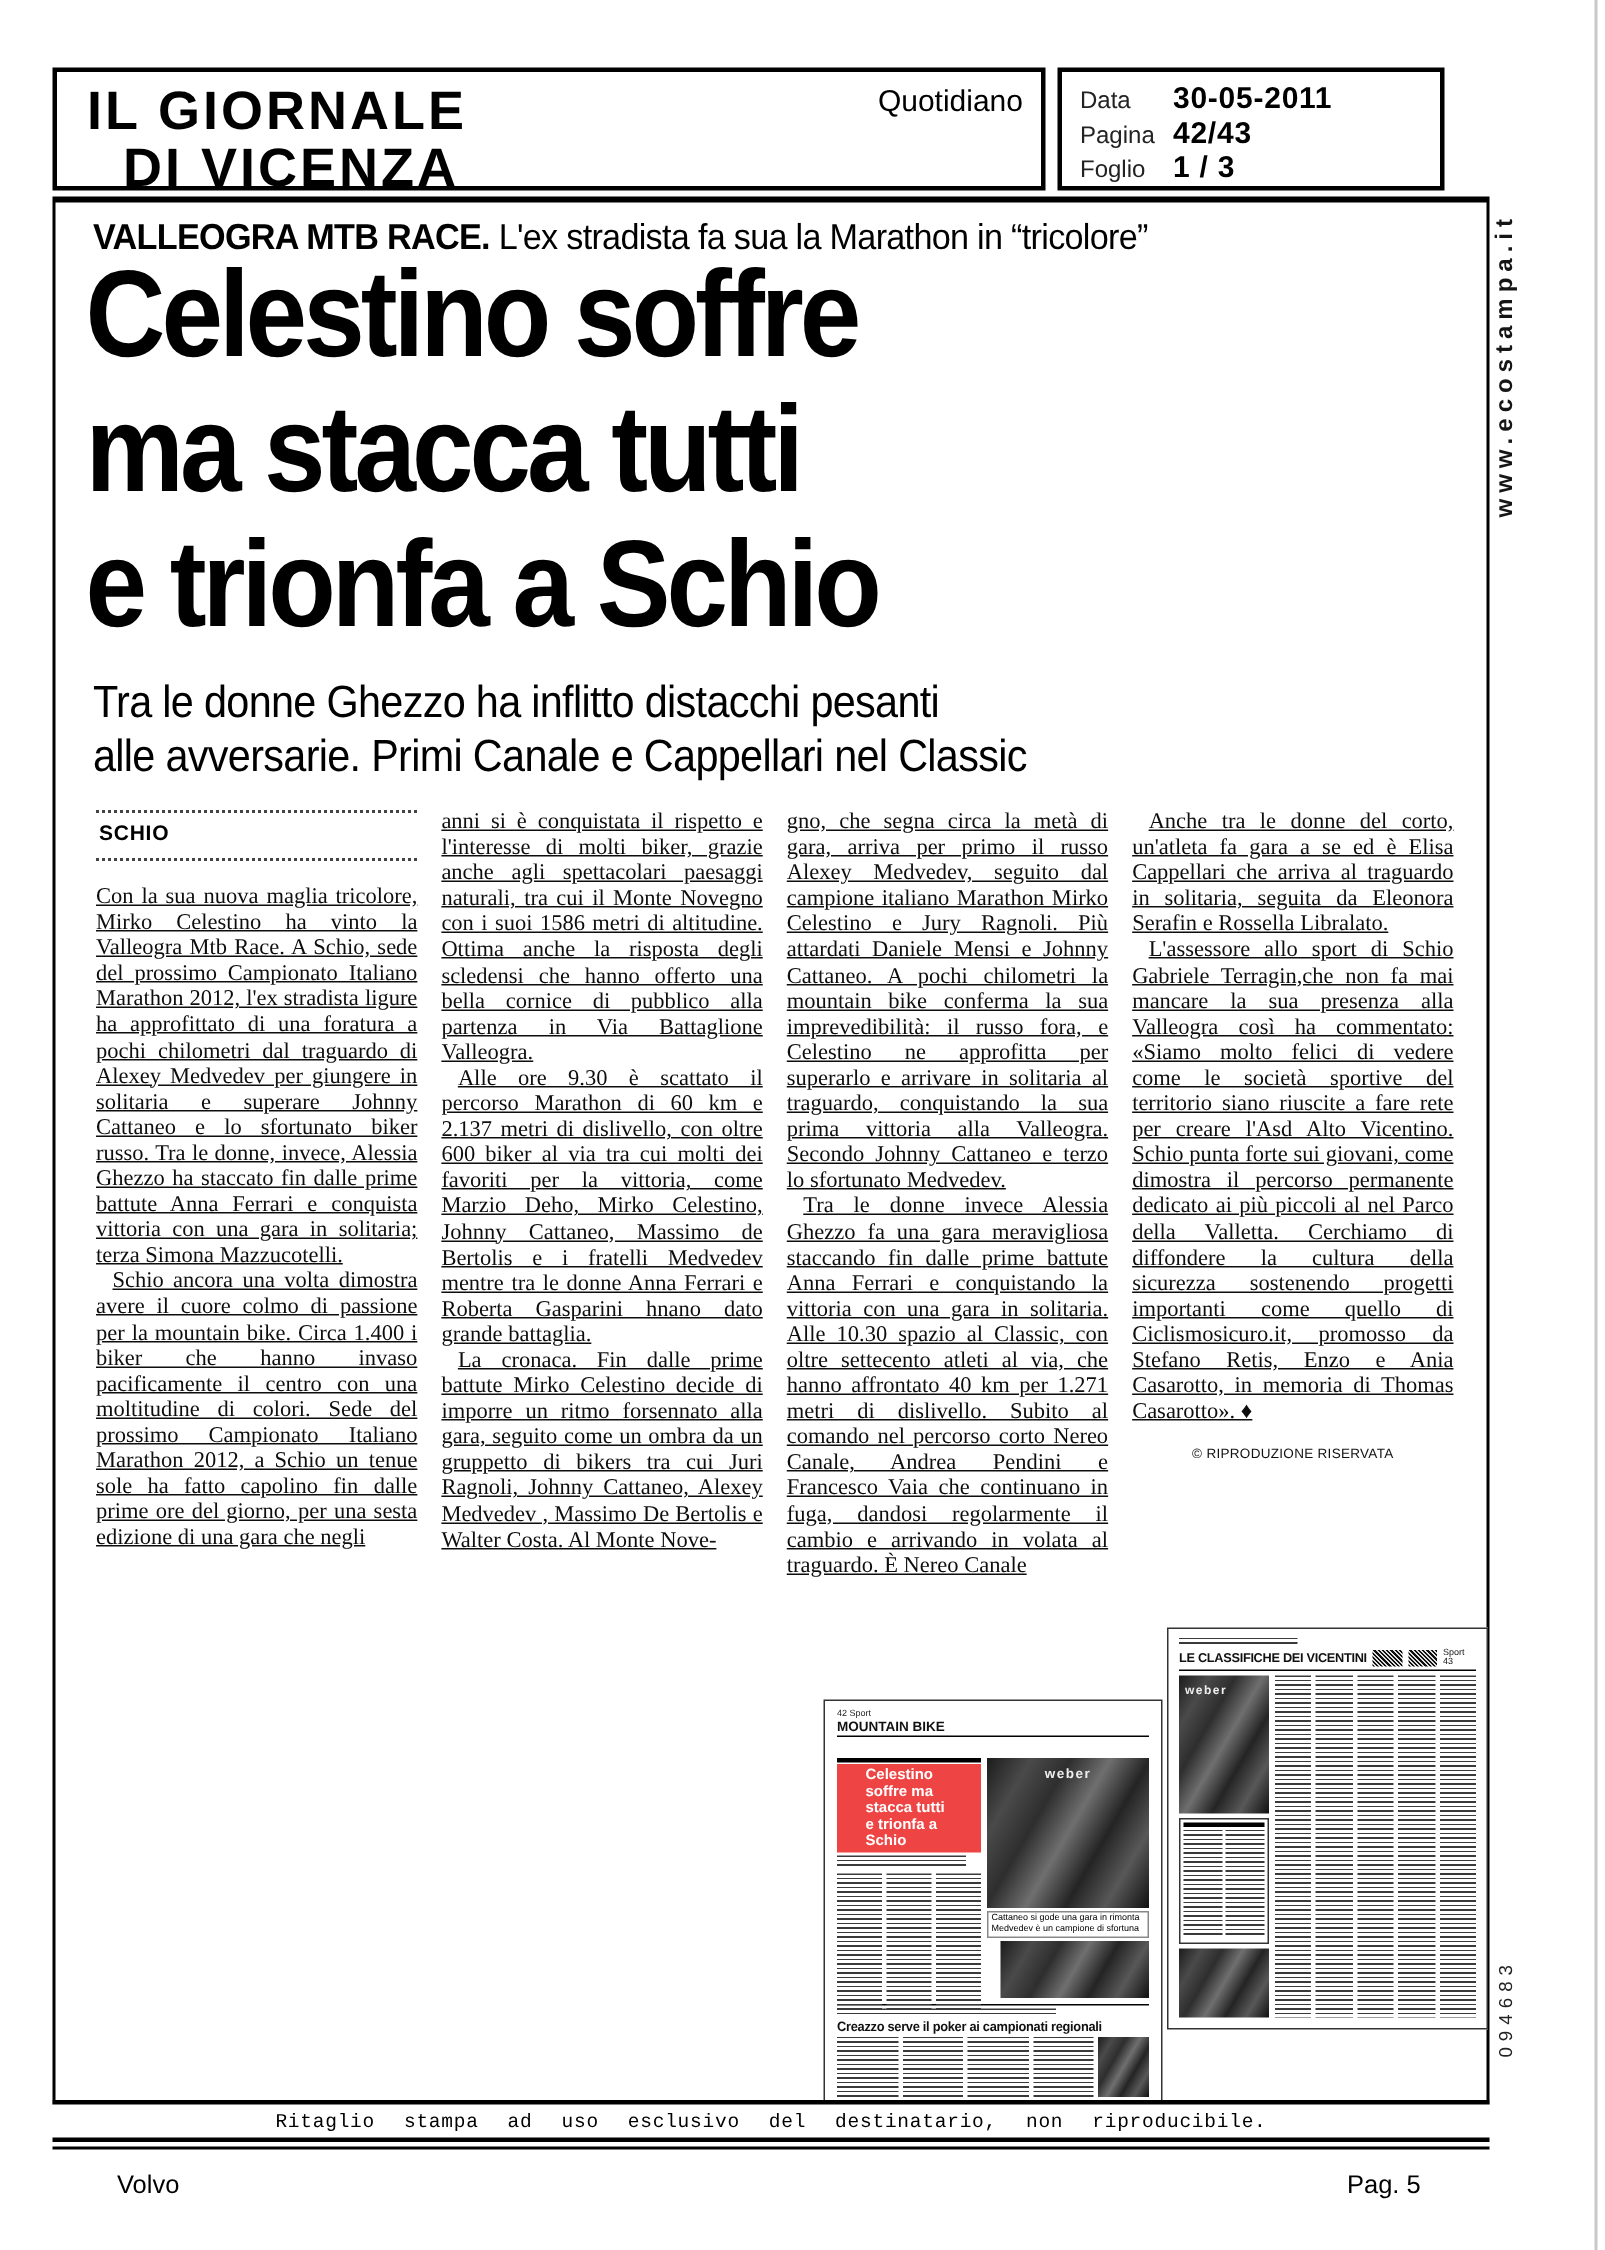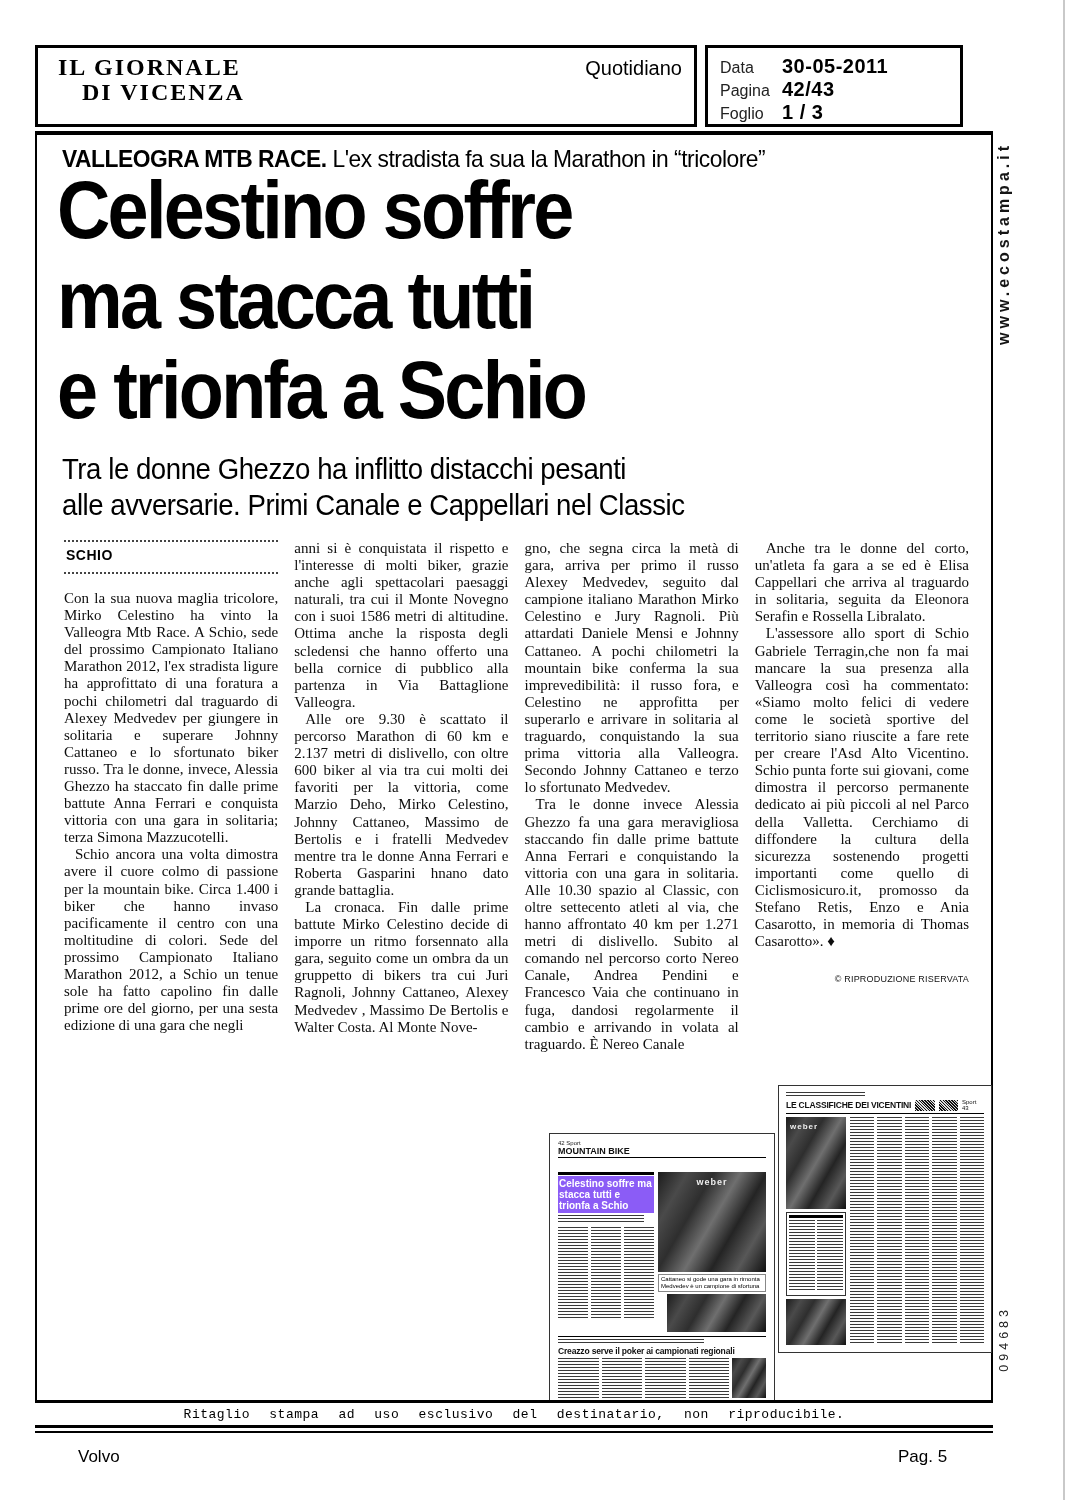--- a/index.html
+++ b/index.html
@@ -1,22 +1,22 @@
 <!DOCTYPE html>
 <html lang="it"><head>
 <meta charset="utf-8">
 <style>
   html,body{margin:0;padding:0;background:#e8e8e8;}
   #page{position:relative;width:1070px;height:1500px;background:#ffffff;overflow:hidden;
         font-family:"Liberation Sans",sans-serif;color:#111;}
 
   
   .logo-box{position:absolute;left:35px;top:45px;width:662px;height:82px;border:3px solid #000;box-sizing:border-box;}
-  .logo{position:absolute;left:20px;top:7px;font-family:Liberation Serif, serif;font-weight:bold;
-        font-size:24px;line-height:1.05;letter-spacing:2px;color:#000;}
+  .logo{position:absolute;left:20px;top:7px;font-family:Liberation Sans, sans-serif;font-weight:bold;
+        font-size:36px;line-height:1.05;letter-spacing:2px;color:#000;}
   .logo .l2{margin-left:24px;}
   .quotidiano{position:absolute;right:12px;top:9px;font-size:20px;color:#000;margin-left:24px;}
   .meta-box{position:absolute;left:705px;top:45px;width:258px;height:82px;border:3px solid #000;box-sizing:border-box;
             padding:7px 12px;display:flex;flex-direction:column;justify-content:space-between;}
   .meta-row{display:flex;align-items:baseline;}
   .meta-label{width:62px;font-size:16px;color:#222;}
   .meta-value{font-size:20px;font-weight:bold;letter-spacing:.5px;color:#000;}
 
   
   .main-box{position:absolute;left:35px;top:131px;width:958px;height:1272px;border:2px solid #000;
@@ -26,39 +26,39 @@
   .kicker .kb{font-weight:bold;}
   .headline{position:absolute;left:20px;top:30px;font-weight:bold;font-size:82px;line-height:90px;
             letter-spacing:-3px;transform:scaleX(.9);transform-origin:left top;color:#000;white-space:nowrap;}
   .subtitle{position:absolute;left:25px;top:316px;font-size:30px;line-height:36px;letter-spacing:-.5px;
             transform:scaleX(.92);transform-origin:left top;color:#000;white-space:nowrap;}
 
   .columns{position:absolute;left:27px;top:405px;width:905px;display:flex;gap:16px;}
   .col{flex:1;font-family:"Liberation Serif",serif;font-size:15px;line-height:1.14;text-align:justify;color:#0d0d0d;}
   .dateline{font-family:"Liberation Sans",sans-serif;font-weight:bold;font-size:14px;letter-spacing:.5px;
             border-top:2px dotted #444;border-bottom:2px dotted #444;padding:6px 2px 8px;margin-bottom:16px;color:#000;}
-  .para{margin:0;}
+  .para{margin:0;text-decoration:underline;}
   .indent{text-indent:11px;}
-  .credit{text-align:right;font-family:"Liberation Sans",sans-serif;font-size:9px;letter-spacing:.2px;margin-top:24px;color:#111;}
+  .credit{text-align:center;font-family:"Liberation Sans",sans-serif;font-size:9px;letter-spacing:.2px;margin-top:14px;color:#111;}
 
   
   .thumb{position:absolute;background:#fff;border:1px solid #333;box-sizing:border-box;overflow:hidden;color:#111;}
   .ftext{background-image:repeating-linear-gradient(to bottom,#3a3a3a 0,#3a3a3a 1px,transparent 1px,transparent 3px);}
   .photo{background:linear-gradient(120deg,#1c1c1c 0%,#4a4a4a 18%,#2e2e2e 34%,#6f6f6f 50%,#242424 66%,#585858 82%,#101010 100%);position:relative;}
   .weber{position:absolute;top:5px;left:50%;transform:translateX(-50%);color:#eee;font-weight:bold;
          font-size:9px;letter-spacing:1px;}
   .noise{background:repeating-linear-gradient(45deg,#111 0 1px,#ddd 1px 2px);}
 
   .thumb1{left:512px;top:998px;width:226px;height:268px;padding:6px 8px;}
   .t1-pagelabel{font-size:6px;color:#222;display:flex;justify-content:space-between;}
   .t1-section{font-size:9px;font-weight:bold;border-bottom:1.5px solid #000;padding-bottom:1px;margin-bottom:14px;}
   .t1-grid{display:flex;gap:4px;height:160px;}
   .t1-left{width:96px;}
   .t1-kbar{height:3px;background:#000;margin-bottom:1px;}
-  .t1-hl{background:#8b5cf6;color:#fff;font-weight:bold;font-size:10px;line-height:11px;padding:2px 1px;}
+  .t1-hl{background:#ef4444;color:#fff;font-weight:bold;font-size:10px;line-height:11px;padding:2px 19px;}
   .t1-sub{height:9px;width:90%;margin-top:2px;}
   .t1-cols{display:flex;gap:3px;height:92px;margin-top:3px;}
   .t1-cols div{flex:1;}
   .t1-right{flex:1;}
   .t1-photo{height:100px;}
   .t1-caption{border:1px solid #888;margin-top:2px;font-size:6px;line-height:7px;padding:1px 2px;color:#000;}
   .t1-photo2{height:38px;margin-top:2px;width:92%;margin-left:auto;}
   .t1-bottom{border-top:1.5px solid #000;margin-top:4px;padding-top:2px;}
   .t1-byline{height:5px;width:70%;margin-bottom:2px;}
   .t1-bhl{font-size:9px;font-weight:bold;letter-spacing:-.2px;white-space:nowrap;transform:scaleX(.95);transform-origin:left;}

